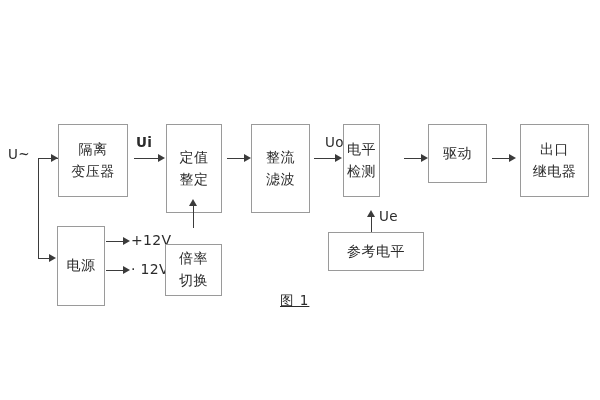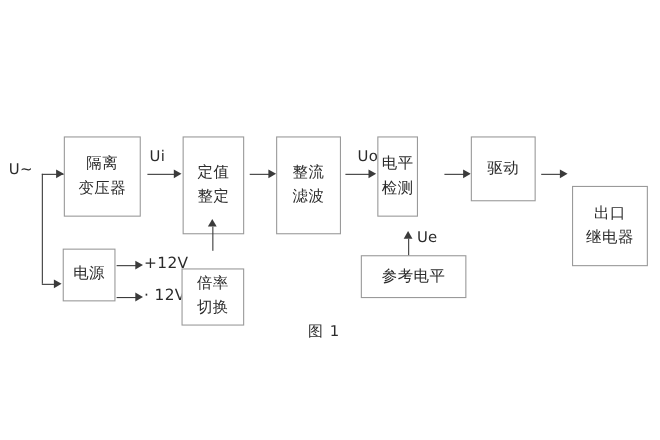--- a/index.html
+++ b/index.html
@@ -47,20 +47,21 @@
     color: #2b2b2b;
     white-space: nowrap;
     letter-spacing: 0.3px;
   }
   .caption {
     position: absolute;
     font-size: 13.5px;
     color: #2b2b2b;
     white-space: nowrap;
     letter-spacing: 1px;
+    text-decoration: underline;
   }
 
   
   .hline {
     position: absolute;
     height: 0;
     border-top: 1.3px solid #3b3b3b;
   }
   .vline {
     position: absolute;
@@ -95,21 +96,21 @@
 
   <div class="hline" style="left:38px; top:258px; width:12px;"></div>
   <div class="arrow-right" style="left:49px; top:253.8px;"></div>
   <div class="arrow-right" style="left:51px; top:153.8px;"></div>
 
   <div class="box" style="left:58px; top:124px; width:70px; height:73px;">
     <span>隔离</span>
     <span class="line2">变压器</span>
   </div>
 
-  <div class="sig-label" style="left:136px; top:134px;">Ui</div>
+  <div class="sig-label" style="left:136px; top:134px;font-weight:bold;">Ui</div>
   <div class="hline" style="left:134px; top:158px; width:25px;"></div>
   <div class="arrow-right" style="left:158px; top:153.8px;"></div>
 
   <div class="box" style="left:166px; top:124px; width:56px; height:89px;">
     <span>定值</span>
     <span class="line2">整定</span>
   </div>
 
   <div class="hline" style="left:227px; top:158px; width:18px;"></div>
   <div class="arrow-right" style="left:244px; top:153.8px;"></div>
@@ -131,26 +132,26 @@
   <div class="hline" style="left:404px; top:158px; width:18px;"></div>
   <div class="arrow-right" style="left:421px; top:153.8px;"></div>
 
   <div class="box" style="left:428px; top:124px; width:59px; height:59px;align-items:center;">
     <span>驱动</span>
   </div>
 
   <div class="hline" style="left:492px; top:158px; width:18px;"></div>
   <div class="arrow-right" style="left:509px; top:153.8px;"></div>
 
-  <div class="box" style="left:520px; top:124px; width:69px; height:73px;margin-top:45px;">
+  <div class="box" style="left:520px; top:124px; width:69px; height:73px;">
     <span>出口</span>
     <span class="line2">继电器</span>
   </div>
 
-  <div class="box" style="left:57px; top:226px; width:48px; height:48px;">
+  <div class="box" style="left:57px; top:226px; width:48px; height:80px;">
     <span>电源</span>
   </div>
 
   <div class="hline" style="left:106px; top:241px; width:18px;"></div>
   <div class="arrow-right" style="left:123px; top:236.8px;"></div>
   <div class="rail-label" style="left:131px; top:232px;">+12V</div>
 
   <div class="hline" style="left:106px; top:270px; width:18px;"></div>
   <div class="arrow-right" style="left:123px; top:265.8px;"></div>
   <div class="rail-label" style="left:131px; top:261px;">· 12V</div>

